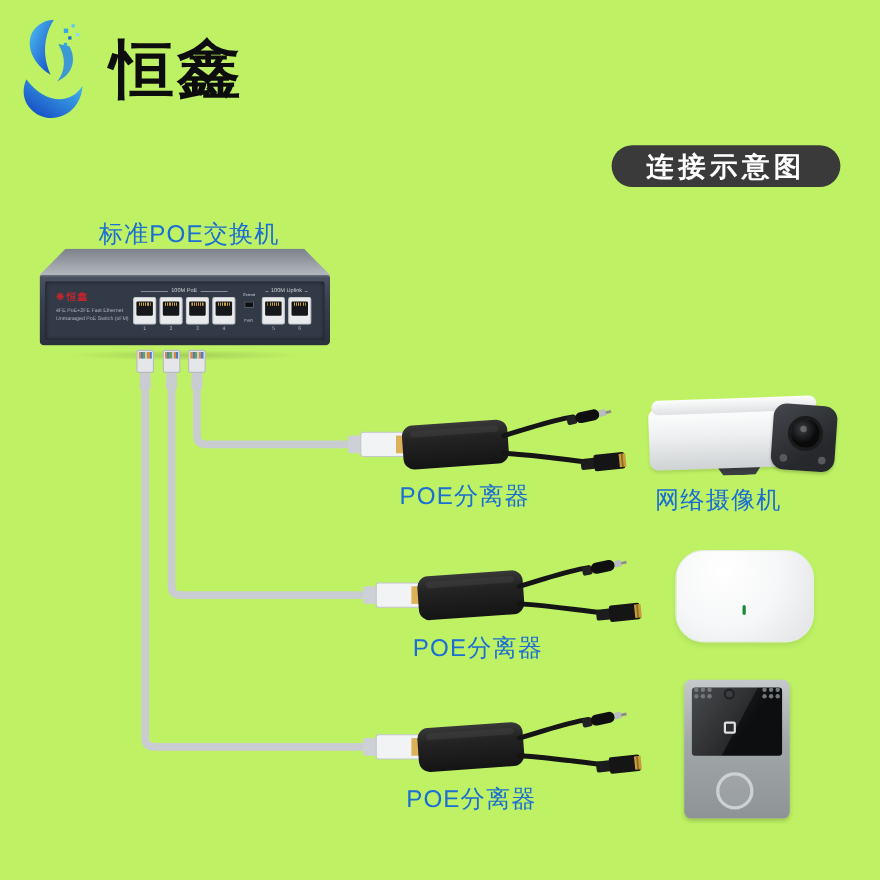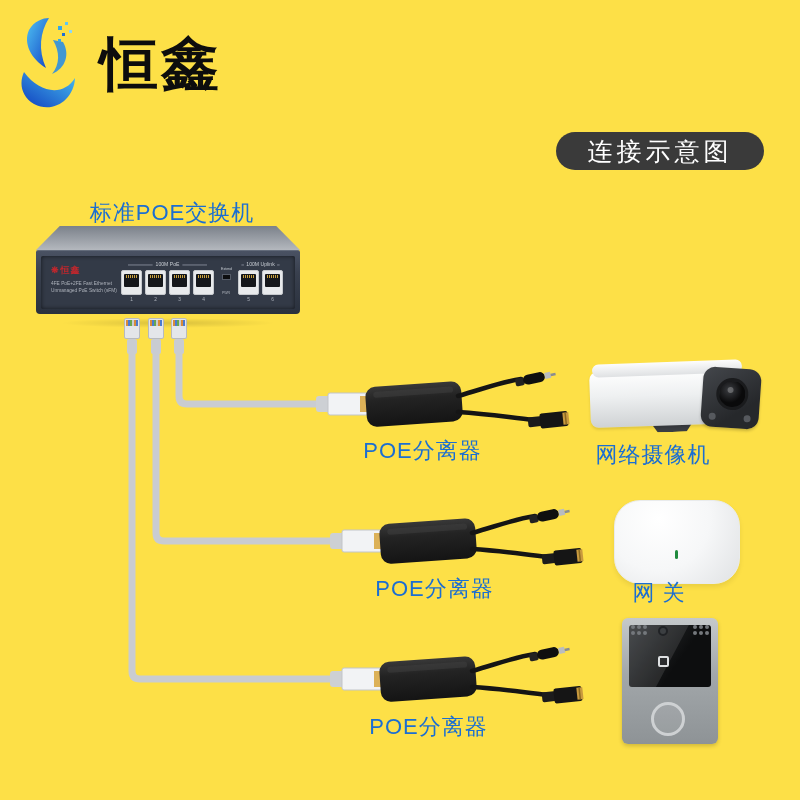--- a/index.html
+++ b/index.html
@@ -1,26 +1,26 @@
 <!DOCTYPE html>
 <html style="--label-blue: #1b6ed2; --badge-bg: #3a3a3a;"><head>
 <meta charset="utf-8">
 <style>
   * { margin:0; padding:0; box-sizing:border-box; }
   html,body { width:800px; height:800px; background:#fff; font-family:"Liberation Sans", sans-serif; overflow:hidden; }
-  .stage { position:relative; width:800px; height:800px; background:#fde047; }
+  .stage { position:relative; width:800px; height:800px; background:#bef264; }
 
   
   .logo { position:absolute; left:12px; top:16px; display:flex; align-items:center; }
   .logo-icon { width:82px; height:96px; }
   .logo-text { font-size:58px; font-weight:900; color:#0d0d0d; letter-spacing:3px; line-height:1; margin-left:6px; }
 
   .badge { position:absolute; left:556px; top:132px; width:208px; height:38px;
            background:var(--badge-bg,#3a3a3a); border-radius:19px; display:flex;
-           align-items:center; justify-content:center; }
+           align-items:center; justify-content:center;font-weight:bold; }
   .badge span { color:#fff; font-size:25px; letter-spacing:4px; }
 
   
   .blue-label { position:absolute; color:var(--label-blue,#1b6ed2); font-size:22px;
                 font-weight:500; letter-spacing:1px; text-align:center; white-space:nowrap; }
 
   
   .switch { position:absolute; left:36px; top:226px; width:264px; height:96px; }
   .switch-top { position:absolute; left:0; top:0; width:264px; height:24px;
                 background:linear-gradient(180deg,#7b818a,#b4b8be);
@@ -307,21 +307,20 @@
       <div class="cam-ir l"></div>
       <div class="cam-ir r"></div>
     </div>
   </div>
   <div class="blue-label" style="left:592px; top:440px; width:122px;font-family:Liberation Serif, serif;">网络摄像机</div>
 
   <div class="gateway">
     <div class="gw-body"></div>
     <div class="gw-led"></div>
   </div>
-  <div class="blue-label" style="left:598px; top:578px; width:122px;">网 关</div>
 
   <div class="access">
     <div class="ac-panel"></div>
     <div class="ac-glass"></div>
     <div class="ac-dots l">
         <i></i>
         <i></i>
         <i></i>
         <i></i>
         <i></i>

